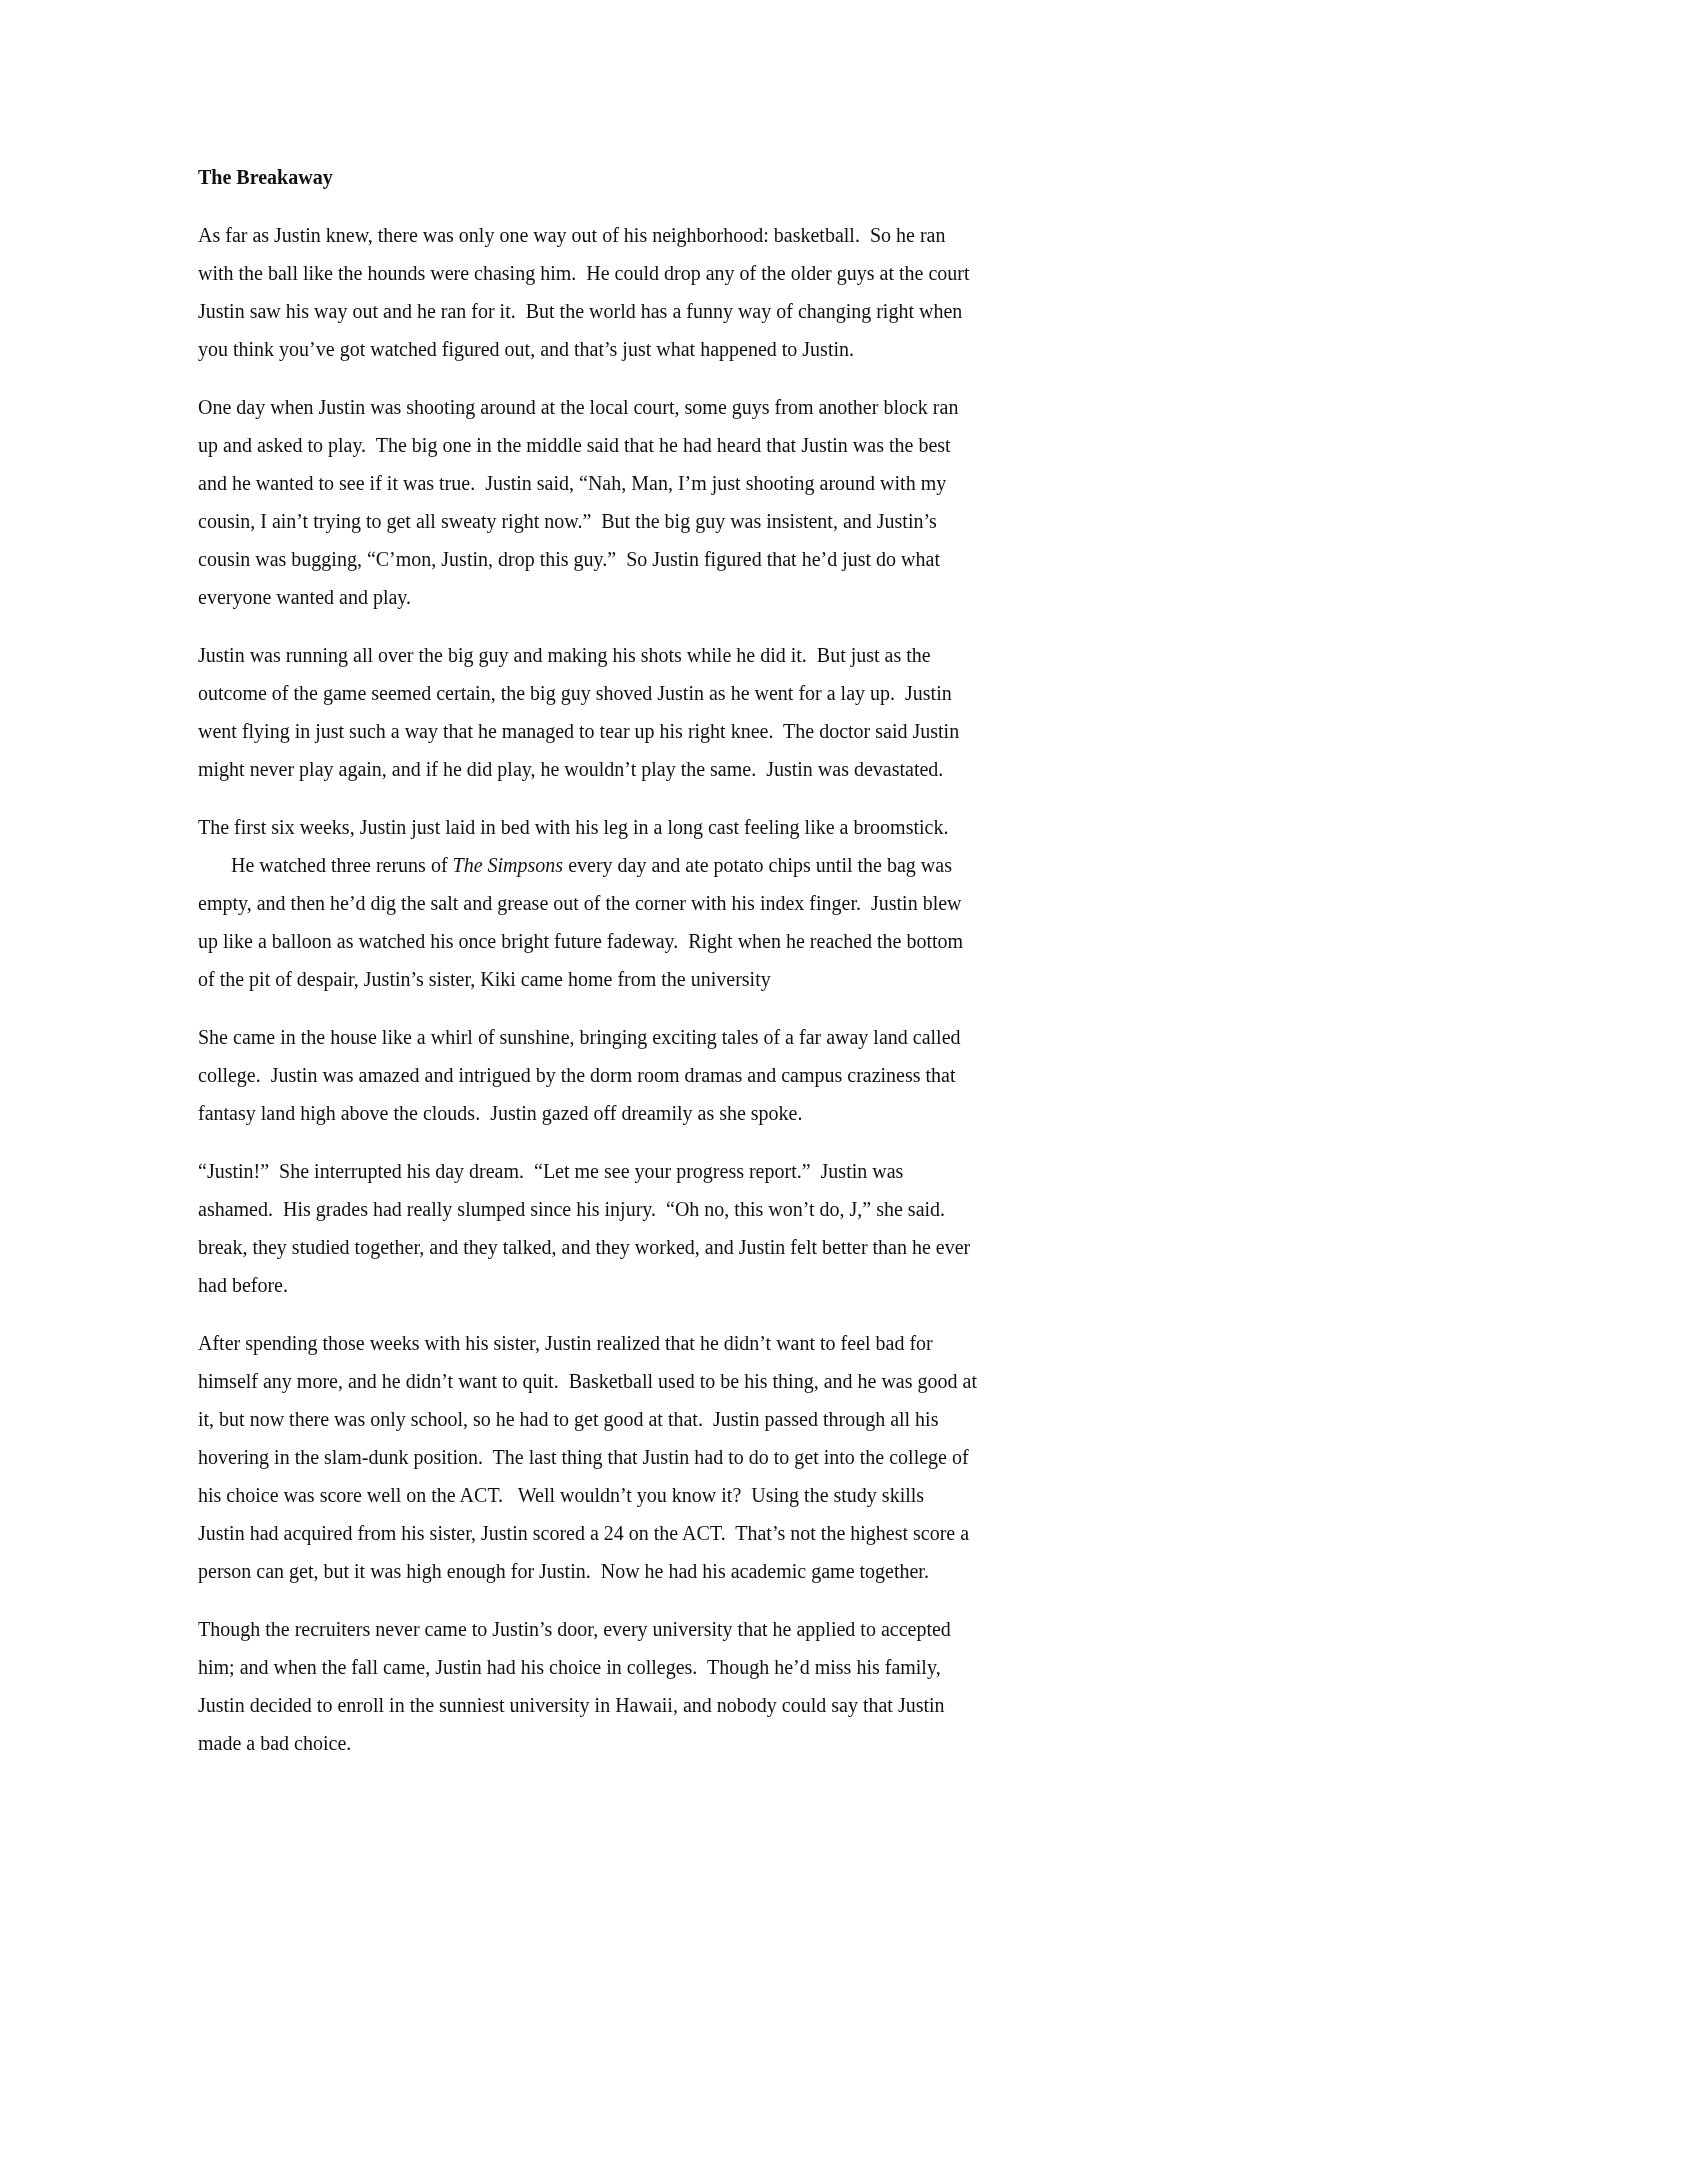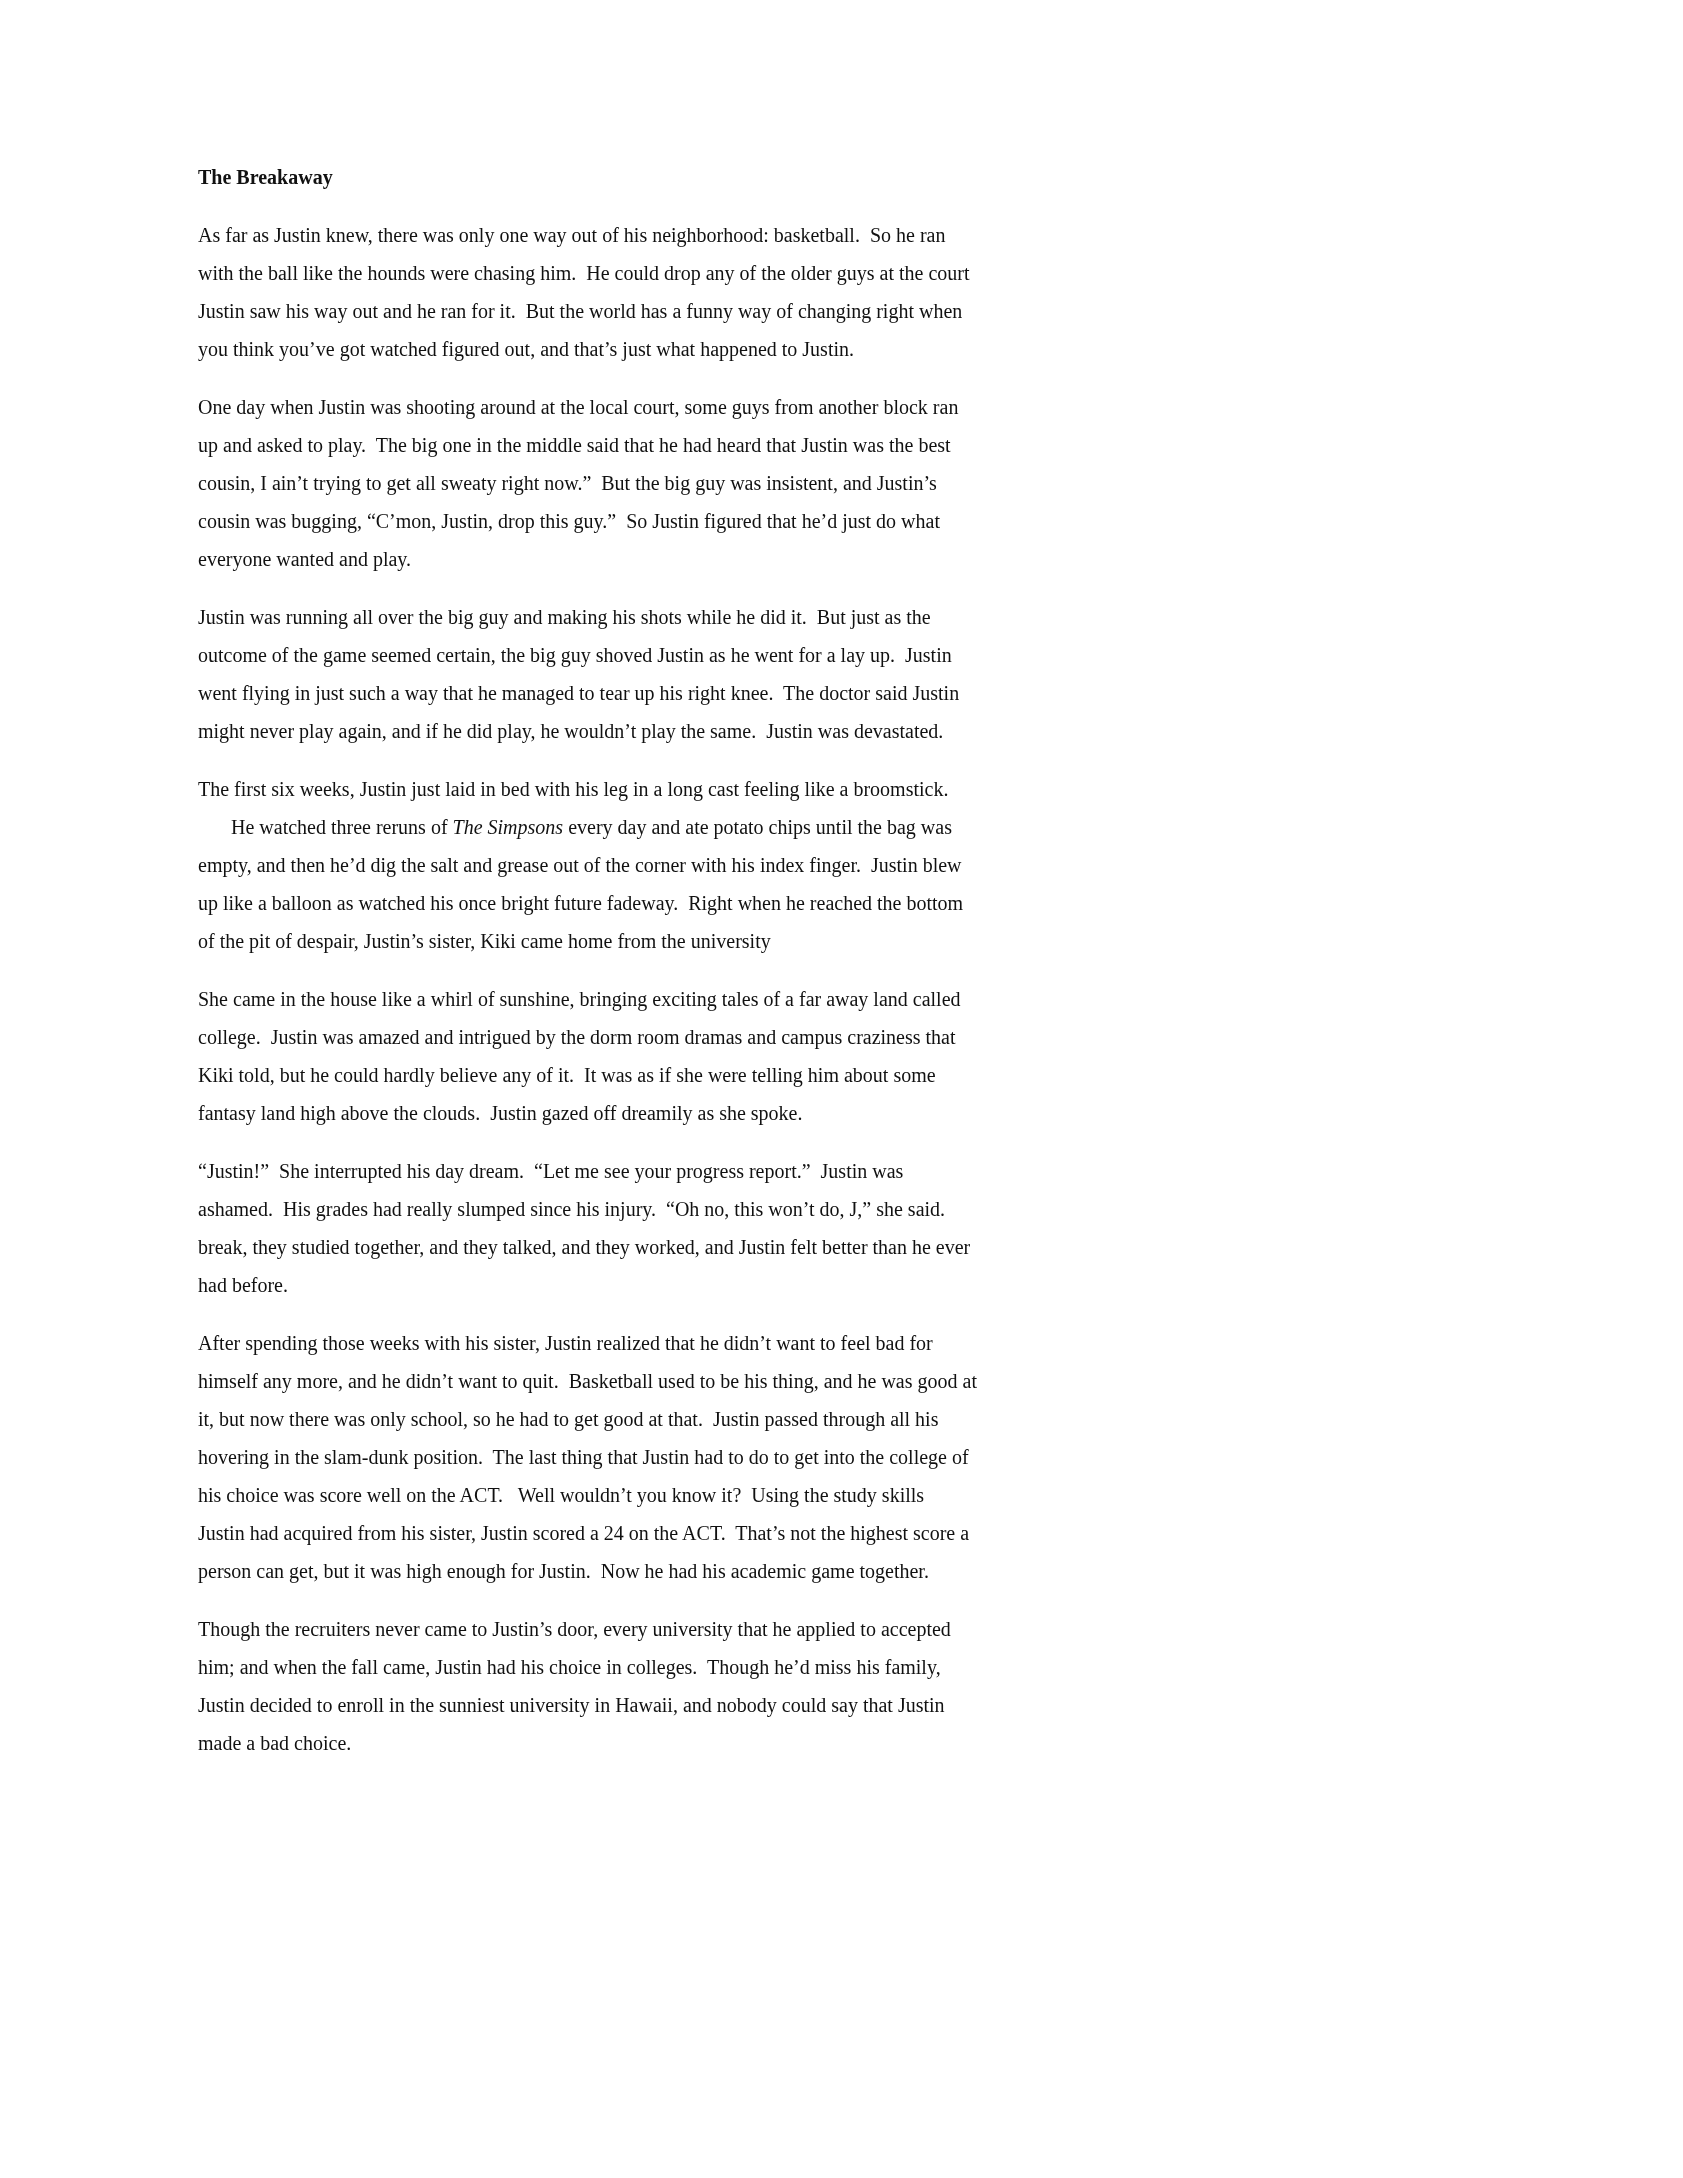--- a/index.html
+++ b/index.html
@@ -48,20 +48,21 @@
   <div class="para">
     <span class="line" style="white-space: pre;">As far as Justin knew, there was only one way out of his neighborhood: basketball.  So he ran</span>
     <span class="line" style="white-space: pre;">with the ball like the hounds were chasing him.  He could drop any of the older guys at the court</span>
     <span class="line" style="white-space: pre;">Justin saw his way out and he ran for it.  But the world has a funny way of changing right when</span>
     <span class="line" style="white-space: pre;">you think you’ve got watched figured out, and that’s just what happened to Justin.</span>
   </div>
 
   <div class="para">
     <span class="line" style="white-space: pre;">One day when Justin was shooting around at the local court, some guys from another block ran</span>
     <span class="line" style="white-space: pre;">up and asked to play.  The big one in the middle said that he had heard that Justin was the best</span>
+    <span class="line" style="white-space: pre;">and he wanted to see if it was true.  Justin said, “Nah, Man, I’m just shooting around with my</span>
     <span class="line" style="white-space: pre;">cousin, I ain’t trying to get all sweaty right now.”  But the big guy was insistent, and Justin’s</span>
     <span class="line" style="white-space: pre;">cousin was bugging, “C’mon, Justin, drop this guy.”  So Justin figured that he’d just do what</span>
     <span class="line" style="white-space: pre;">everyone wanted and play.</span>
   </div>
 
   <div class="para">
     <span class="line" style="white-space: pre;">Justin was running all over the big guy and making his shots while he did it.  But just as the</span>
     <span class="line" style="white-space: pre;">outcome of the game seemed certain, the big guy shoved Justin as he went for a lay up.  Justin</span>
     <span class="line" style="white-space: pre;">went flying in just such a way that he managed to tear up his right knee.  The doctor said Justin</span>
     <span class="line" style="white-space: pre;">might never play again, and if he did play, he wouldn’t play the same.  Justin was devastated.</span>
@@ -71,21 +72,20 @@
     <span class="line" style="white-space: pre;">The first six weeks, Justin just laid in bed with his leg in a long cast feeling like a broomstick.</span>
     <span class="line" style="white-space: pre; margin-left: 33px;"><span>He watched three reruns of </span><em>The Simpsons</em><span> every day and ate potato chips until the bag was</span></span>
     <span class="line" style="white-space: pre;">empty, and then he’d dig the salt and grease out of the corner with his index finger.  Justin blew</span>
     <span class="line" style="white-space: pre;">up like a balloon as watched his once bright future fadeway.  Right when he reached the bottom</span>
     <span class="line" style="white-space: pre;">of the pit of despair, Justin’s sister, Kiki came home from the university</span>
   </div>
 
   <div class="para">
     <span class="line" style="white-space: pre;">She came in the house like a whirl of sunshine, bringing exciting tales of a far away land called</span>
     <span class="line" style="white-space: pre;">college.  Justin was amazed and intrigued by the dorm room dramas and campus craziness that</span>
-    <span class="line" style="white-space: pre;">Kiki told, but he could hardly believe any of it.  It was as if she were telling him about some</span>
     <span class="line" style="white-space: pre;">fantasy land high above the clouds.  Justin gazed off dreamily as she spoke.</span>
   </div>
 
   <div class="para">
     <span class="line" style="white-space: pre;">“Justin!”  She interrupted his day dream.  “Let me see your progress report.”  Justin was</span>
     <span class="line" style="white-space: pre;">ashamed.  His grades had really slumped since his injury.  “Oh no, this won’t do, J,” she said.</span>
     <span class="line" style="white-space: pre;">break, they studied together, and they talked, and they worked, and Justin felt better than he ever</span>
     <span class="line" style="white-space: pre;">had before.</span>
   </div>
 

